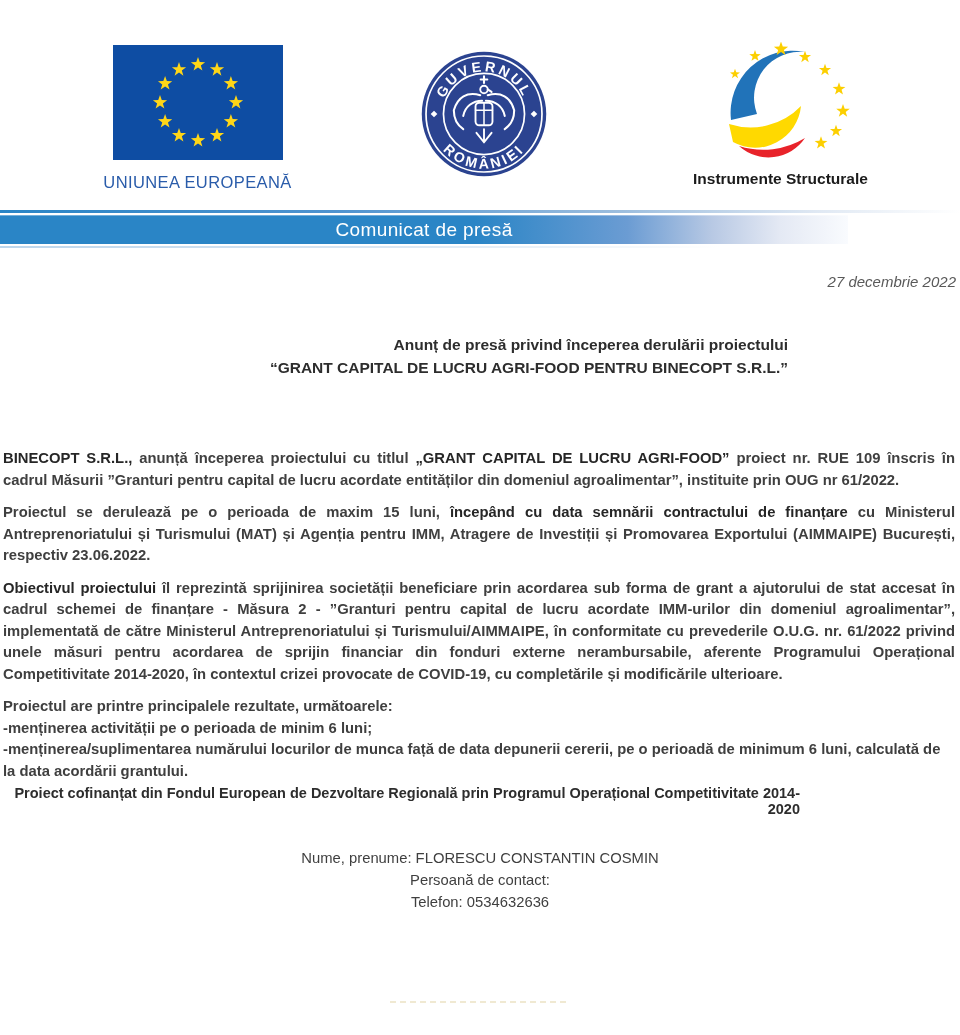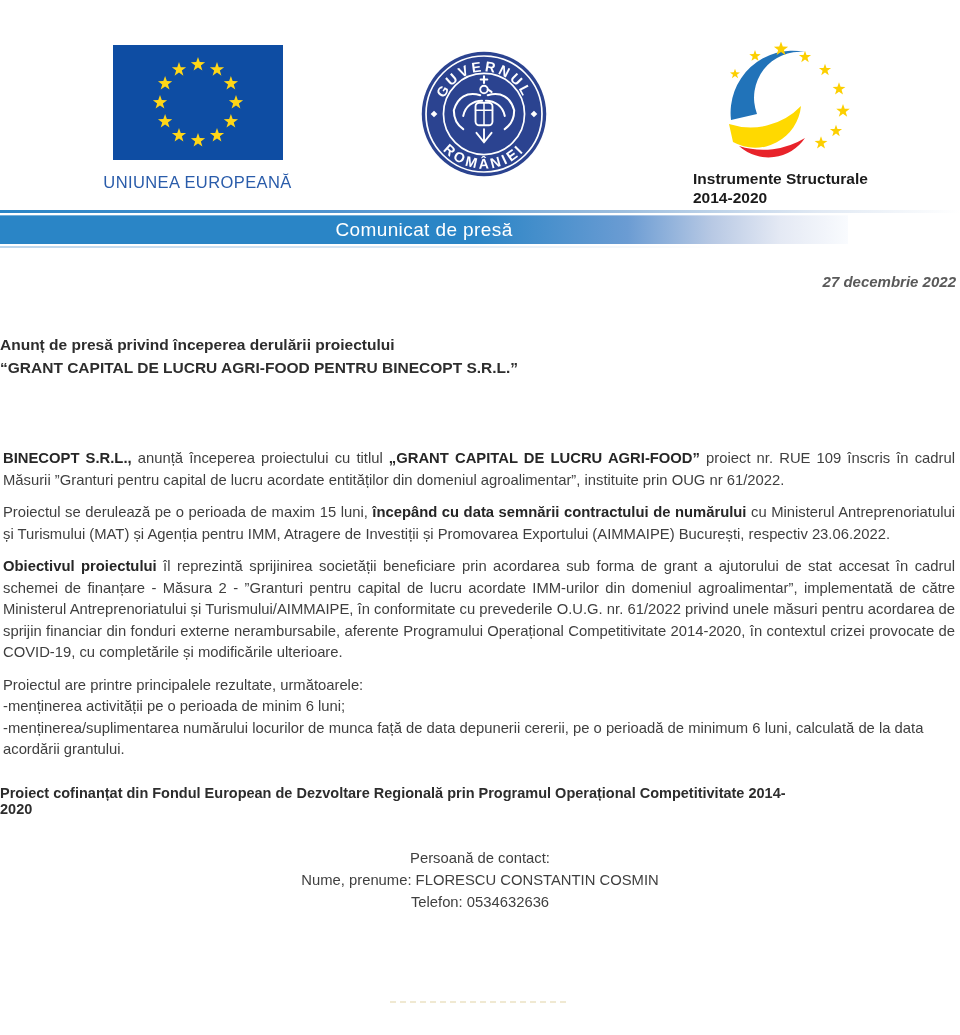--- a/index.html
+++ b/index.html
@@ -19,29 +19,29 @@
   .banner-thin{position:absolute;top:210px;left:0;width:960px;height:3px;
     background:linear-gradient(90deg,#2a85c6 0%,#4f93cf 35%,#9dbede 65%,#dfe8f3 85%,#ffffff 100%);}
   .banner{position:absolute;top:215px;left:0;width:848px;height:28px;
     background:linear-gradient(90deg,#2a85c6 0%,#2a85c6 56%,#6b9cd3 74%,#b8c9e4 84%,#e4e9f4 92%,#f9fbfe 100%);
     border-top:1px solid rgba(255,255,255,.35);
     display:flex;align-items:center;justify-content:center;}
   .banner-title{color:#ffffff;font-size:19px;letter-spacing:.4px;}
   .banner-under{position:absolute;top:246px;left:0;width:960px;height:2px;
     background:linear-gradient(90deg,#bcd6ec 0%,#d8e6f3 40%,rgba(255,255,255,0) 75%);}
   
-  .date-line{position:absolute;top:273px;right:4px;font-size:15px;font-weight:bold;font-style:italic;color:#595959;}
-  .doc-title{position:absolute;top:336px;left:0;width:788px;text-align:left;
+  .date-line{position:absolute;top:273px;right:4px;font-size:15px;font-weight:normal;font-style:italic;color:#595959;}
+  .doc-title{position:absolute;top:336px;left:0;width:788px;text-align:right;
     font-weight:bold;font-size:15.5px;color:#2d2d2d;}
   .doc-title .t2{margin-top:5px;}
-  .body-text{position:absolute;top:448px;left:3px;width:952px;font-size:14.8px;line-height:21.5px;}
+  .body-text{position:absolute;top:448px;left:3px;width:952px;font-size:14.8px;line-height:21.5px;font-weight:bold;}
   .body-text p{margin:0 0 11px 0;}
   .body-text p.justified{text-align:justify;}
   .body-text b{color:#262626;}
-  .cofinance{position:absolute;top:785px;left:0;width:800px;text-align:left;
+  .cofinance{position:absolute;top:785px;left:0;width:800px;text-align:right;
     font-weight:bold;font-size:14.5px;color:#2d2d2d;}
   .contact{position:absolute;top:847px;left:0;width:960px;text-align:center;
     font-size:14.8px;line-height:22px;}
   .page-break-line{position:absolute;top:1001px;left:390px;width:176px;
     border-top:2px dashed #ebe2c4;opacity:.75;}
 </style>
 </head>
 <body>
 
 <div class="logos">
@@ -113,45 +113,44 @@
         <use href="#star" transform="translate(88,7) scale(1)"></use>
         <use href="#star" transform="translate(112,15) scale(0.85)"></use>
         <use href="#star" transform="translate(132,28) scale(0.85)"></use>
         <use href="#star" transform="translate(146,47) scale(0.9)"></use>
         <use href="#star" transform="translate(150,69) scale(0.95)"></use>
         <use href="#star" transform="translate(143,89) scale(0.85)"></use>
         <use href="#star" transform="translate(128,101) scale(0.9)"></use>
       </g>
     </svg>
     <div class="is-text first">Instrumente Structurale</div>
-    <div class="is-text">2014-2020</div>
   </div>
 </div>
 
 <div class="banner-thin"></div>
 <div class="banner">
   <span class="banner-title">Comunicat de presă</span>
 </div>
 <div class="banner-under"></div>
 
 <div class="date-line">27 decembrie 2022</div>
 
 <div class="doc-title">
   <div class="t1">Anunț de presă privind începerea derulării proiectului</div>
   <div class="t2">“GRANT CAPITAL DE LUCRU AGRI-FOOD PENTRU BINECOPT S.R.L.”</div>
 </div>
 
 <main class="body-text">
   <p class="justified"><b>BINECOPT S.R.L.,</b><span> anunță începerea proiectului cu titlul </span><b>„GRANT CAPITAL DE LUCRU AGRI-FOOD”</b><span> proiect nr. RUE 109 înscris în cadrul Măsurii ”Granturi pentru capital de lucru acordate entităților din domeniul agroalimentar”, instituite prin OUG nr 61/2022.</span></p>
-  <p class="justified"><span>Proiectul se derulează pe o perioada de maxim 15 luni, </span><b>începând cu data semnării contractului de numărului</b><span> cu Ministerul Antreprenoriatului și Turismului (MAT) și Agenția pentru IMM, Atragere de Investiții și Promovarea Exportului (AIMMAIPE) București, respectiv 23.06.2022.</span></p>
+  <p class="justified"><span>Proiectul se derulează pe o perioada de maxim 15 luni, </span><b>începând cu data semnării contractului de finanțare</b><span> cu Ministerul Antreprenoriatului și Turismului (MAT) și Agenția pentru IMM, Atragere de Investiții și Promovarea Exportului (AIMMAIPE) București, respectiv 23.06.2022.</span></p>
   <p class="justified"><b>Obiectivul proiectului</b><span> îl reprezintă sprijinirea societății beneficiare prin acordarea sub forma de grant a ajutorului de stat accesat în cadrul schemei de finanțare - Măsura 2 - ”Granturi pentru capital de lucru acordate IMM-urilor din domeniul agroalimentar”, implementată de către Ministerul Antreprenoriatului și Turismului/AIMMAIPE, în conformitate cu prevederile O.U.G. nr. 61/2022 privind unele măsuri pentru acordarea de sprijin financiar din fonduri externe nerambursabile, aferente Programului Operațional Competitivitate 2014-2020, în contextul crizei provocate de COVID-19, cu completările și modificările ulterioare.</span></p>
   <p>Proiectul are printre principalele rezultate, următoarele:<br>-menținerea activității pe o perioada de minim 6 luni;<br>-menținerea/suplimentarea numărului locurilor de munca față de data depunerii cererii, pe o perioadă de minimum 6 luni, calculată de la data acordării grantului.</p>
 </main>
 
 <div class="cofinance">Proiect cofinanțat din Fondul European de Dezvoltare Regională prin Programul Operațional Competitivitate 2014-2020</div>
 
 <div class="contact">
+  <div>Nume, prenume: FLORESCU CONSTANTIN COSMIN</div>
   <div>Persoană de contact:</div>
-  <div>Nume, prenume: FLORESCU CONSTANTIN COSMIN</div>
   <div>Telefon: 0534632636</div>
 </div>
 
 <div class="page-break-line"></div>
 
 </body></html>

